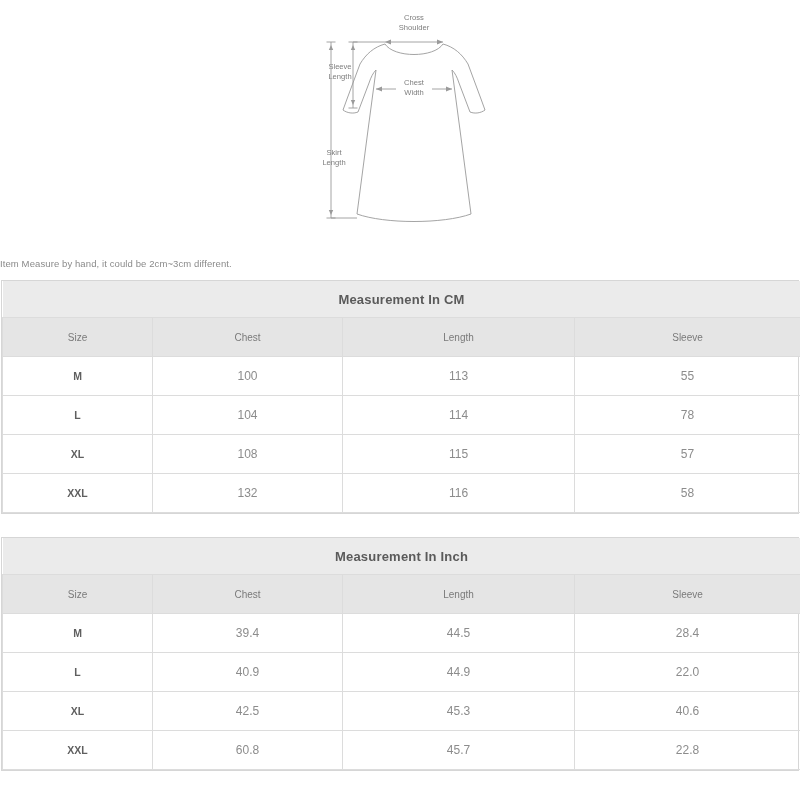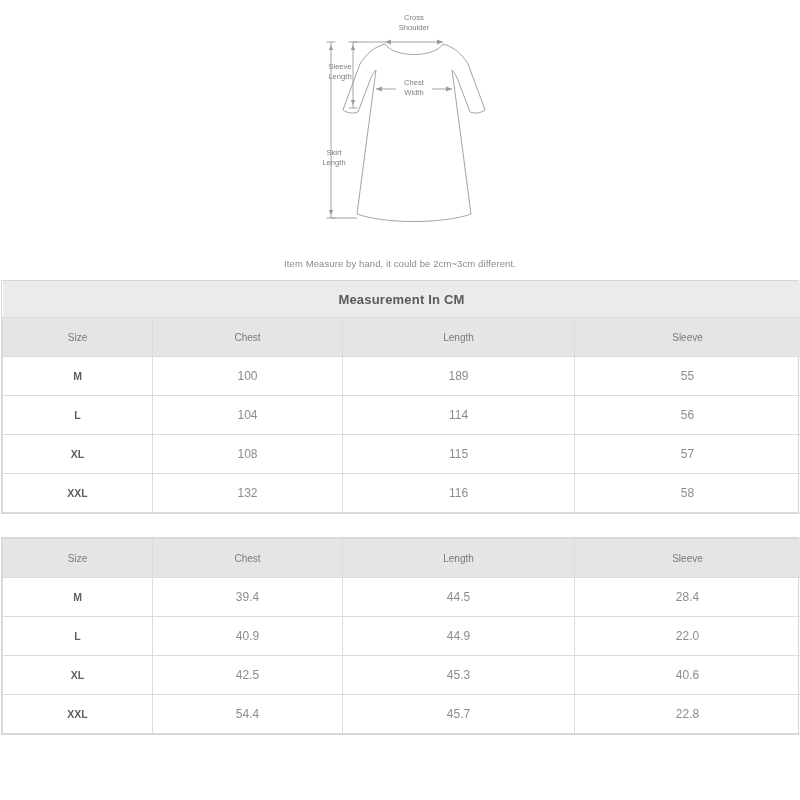--- a/index.html
+++ b/index.html
@@ -22,21 +22,20 @@
     width: 800px;
     height: 248px;
   }
   .diagram-svg {
     position: absolute;
     left: 0;
     top: 0;
   }
   .caption {
     width: 800px;
-    text-align: center;
     font-size: 9.5px;
     color: #8a8a8a;
     letter-spacing: 0.1px;
     height: 32px;
     line-height: 32px;
   }
 
   
   .table-block {
     width: 798px;
@@ -185,28 +184,28 @@
       </tr>
       <tr>
         <td class="col-head">Size</td>
         <td class="col-head">Chest</td>
         <td class="col-head">Length</td>
         <td class="col-head">Sleeve</td>
       </tr>
       <tr>
         <td class="size-cell">M</td>
         <td>100</td>
-        <td>189</td>
+        <td>113</td>
         <td>55</td>
       </tr>
       <tr>
         <td class="size-cell">L</td>
         <td>104</td>
         <td>114</td>
-        <td>56</td>
+        <td>78</td>
       </tr>
       <tr>
         <td class="size-cell">XL</td>
         <td>108</td>
         <td>115</td>
         <td>57</td>
       </tr>
       <tr>
         <td class="size-cell">XXL</td>
         <td>132</td>
@@ -222,20 +221,23 @@
 <div class="table-block">
   <table class="tbl">
     <colgroup>
       <col class="c1">
         <col class="c2">
         <col class="c3">
         <col class="c4">
     </colgroup>
     <tbody>
       <tr>
+        <td class="title-cell" colspan="4">Measurement In Inch</td>
+      </tr>
+      <tr>
         <td class="col-head">Size</td>
         <td class="col-head">Chest</td>
         <td class="col-head">Length</td>
         <td class="col-head">Sleeve</td>
       </tr>
       <tr>
         <td class="size-cell">M</td>
         <td>39.4</td>
         <td>44.5</td>
         <td>28.4</td>
@@ -247,19 +249,19 @@
         <td>22.0</td>
       </tr>
       <tr>
         <td class="size-cell">XL</td>
         <td>42.5</td>
         <td>45.3</td>
         <td>40.6</td>
       </tr>
       <tr>
         <td class="size-cell">XXL</td>
-        <td>54.4</td>
+        <td>60.8</td>
         <td>45.7</td>
         <td>22.8</td>
       </tr>
     </tbody>
   </table>
 </div>
 
 </body></html>

